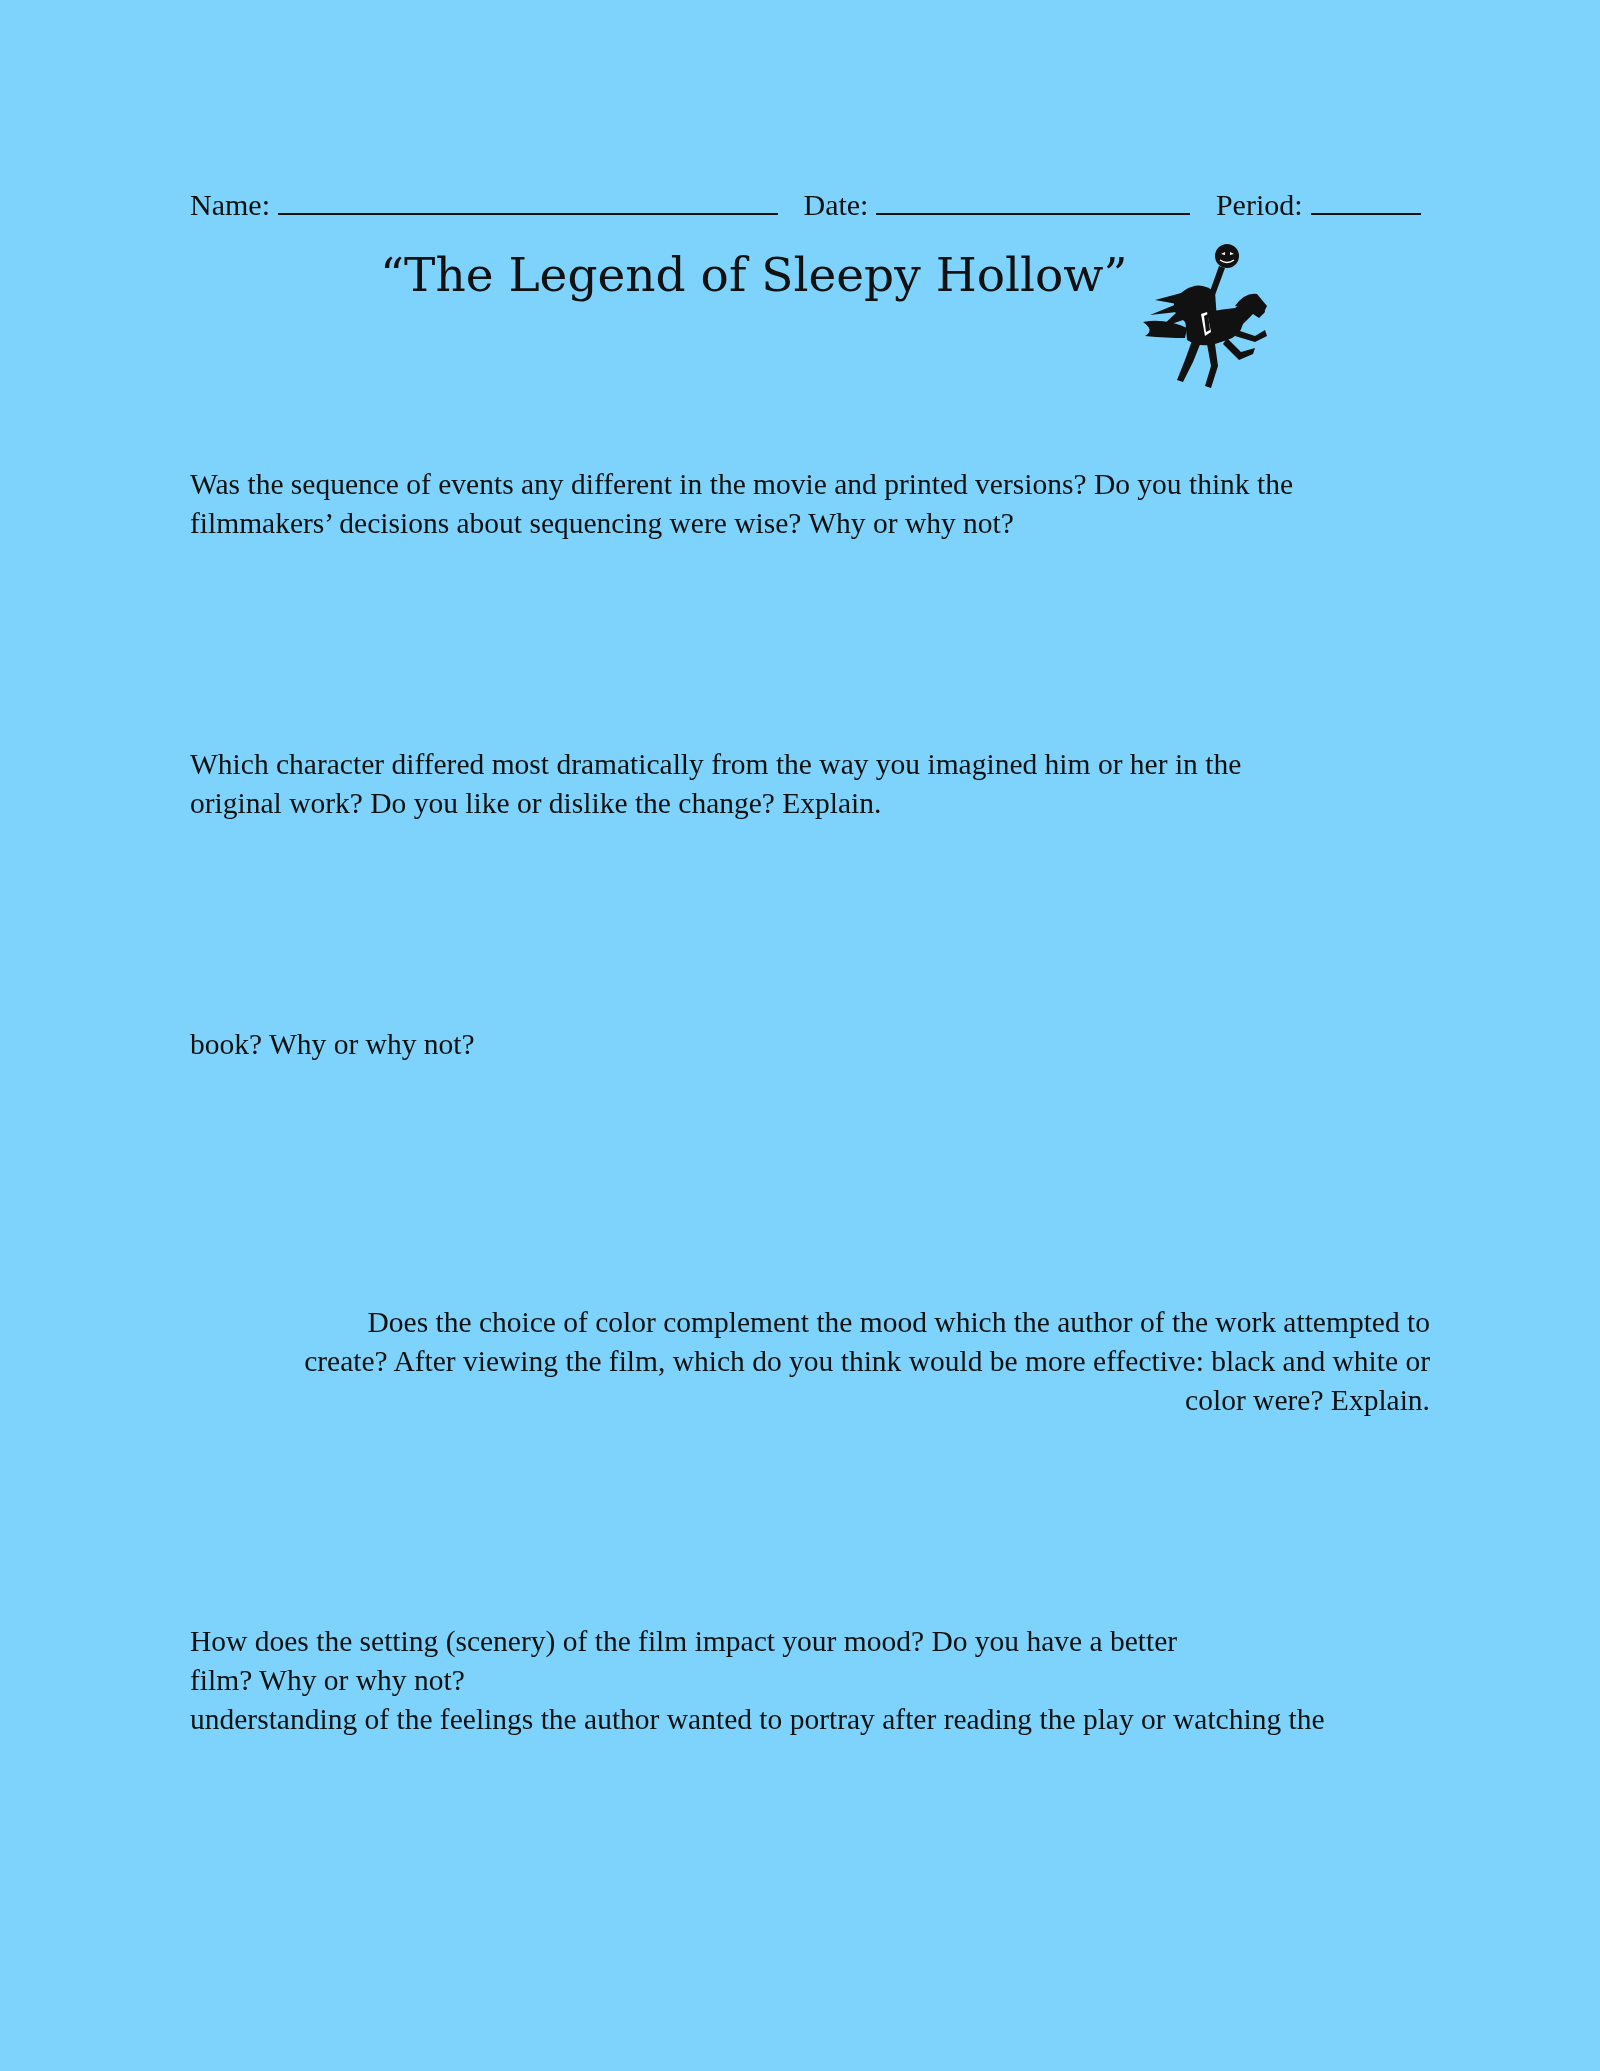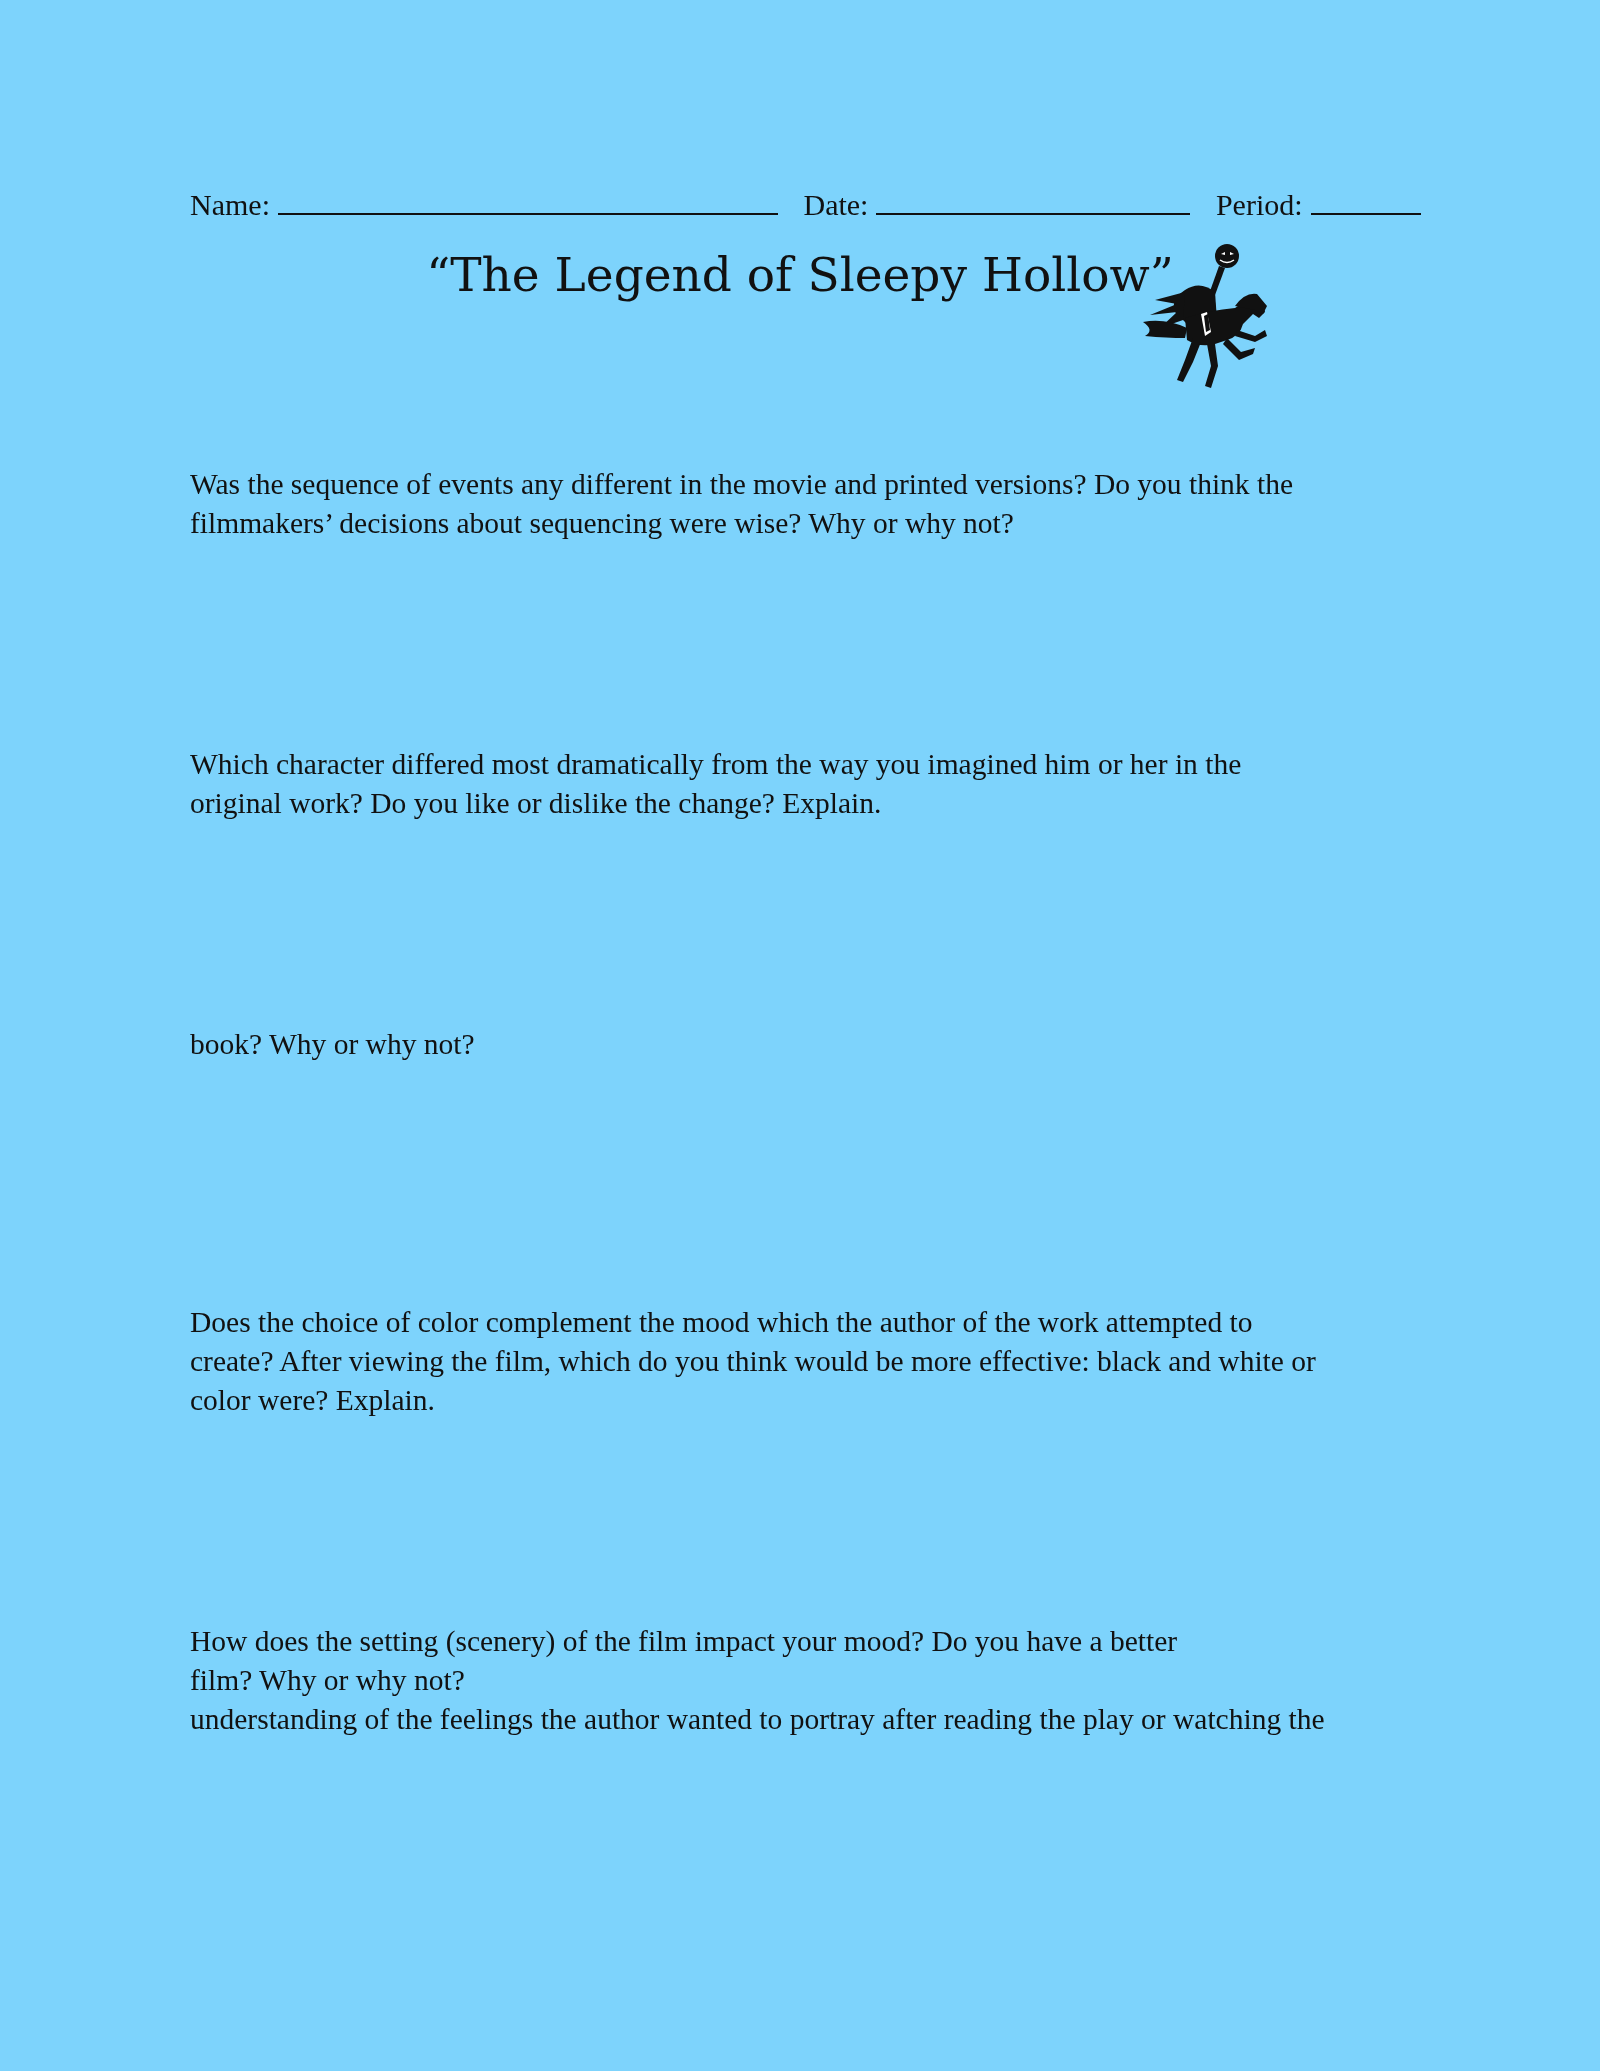--- a/index.html
+++ b/index.html
@@ -41,21 +41,20 @@
     }
     .blank.name { width: 500px; margin-right: 18px; }
     .blank.date { width: 314px; margin-right: 18px; }
     .blank.period { width: 110px; }
 
     .title-block {
       position: absolute;
       left: 380px;
       top: 245px;
       width: 840px;
-      text-align: center;
       font-family: "DejaVu Serif", serif;
       font-size: 47px;
       line-height: 60px;
       color: #111;
     }
     .title-block div { white-space: nowrap; }
 
     .horseman {
       position: absolute;
       left: 1115px;
@@ -69,21 +68,21 @@
       left: 190px;
       width: 1240px;
       font-size: 29.5px;
       line-height: 39px;
       color: #111;
       margin-top: 40px;
     }
     .q1 { top: 425px; }
     .q2 { top: 705px; }
     .q3 { top: 985px; }
-    .q4 { top: 1263px; }
+    .q4 { top: 1263px; text-align: right; }
     .q5 { top: 1582px; }
   </style>
 </head>
 <body>
 
 <div class="page">
 
   <div class="header-line">
     <span class="lbl">Name:</span><span class="blank name"></span>
     <span class="lbl">Date:</span><span class="blank date"></span>

